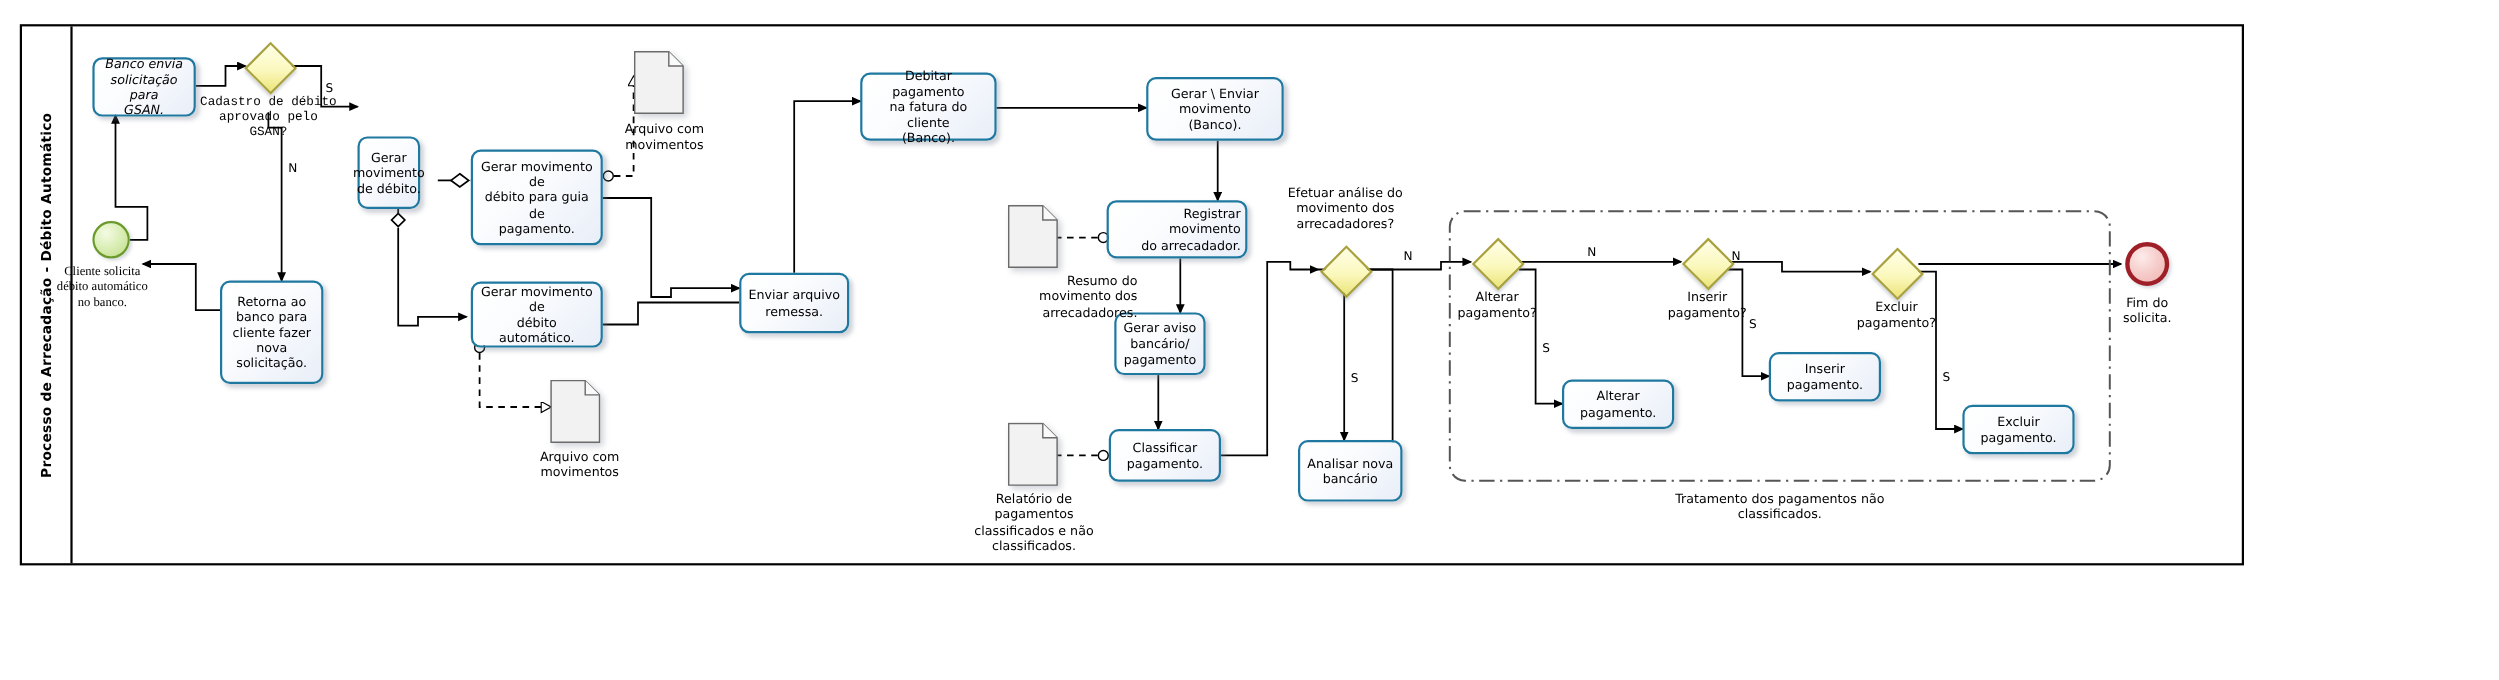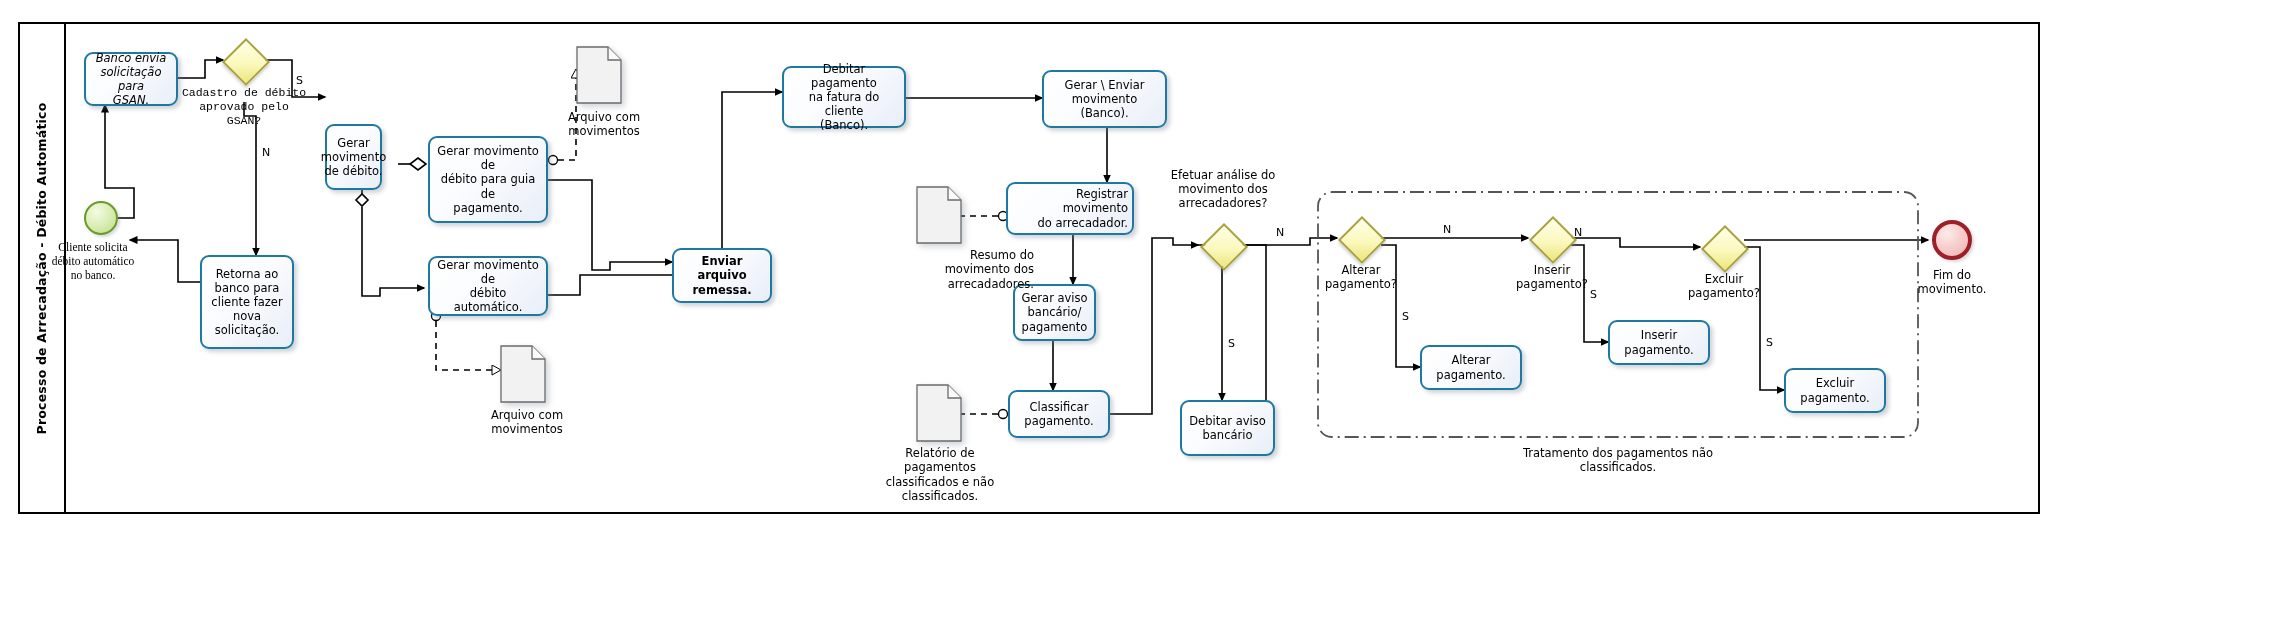--- a/index.html
+++ b/index.html
@@ -173,21 +173,21 @@
 débito para guia de
 pagamento.</span>
   </div>
 
   <div class="task" style="left:428px;top:256px;width:120px;height:60px;">
     <span style="white-space:pre-line;">Gerar movimento de
 débito automático.</span>
   </div>
 
   <div class="task" style="left:672px;top:248px;width:100px;height:55px;">
-    <span style="white-space:pre-line;font-weight:bold;">Enviar arquivo
+    <span style="white-space:pre-line;">Enviar arquivo
 remessa.</span>
   </div>
 
   <div class="task" style="left:1042px;top:70px;width:125px;height:58px;">
     <span style="white-space:pre-line;">Gerar \ Enviar
 movimento (Banco).</span>
   </div>
 
   <div class="task" style="left:782px;top:66px;width:124px;height:62px;">
     <span style="white-space:pre-line;">Debitar pagamento
@@ -205,21 +205,21 @@
 bancário/
 pagamento</span>
   </div>
 
   <div class="task" style="left:1008px;top:390px;width:102px;height:48px;">
     <span style="white-space:pre-line;">Classificar
 pagamento.</span>
   </div>
 
   <div class="task" style="left:1180px;top:400px;width:95px;height:56px;">
-    <span style="white-space:pre-line;">Debitar aviso
+    <span style="white-space:pre-line;">Analisar nova
 bancário</span>
   </div>
 
   <div class="task" style="left:1420px;top:345px;width:102px;height:45px;">
     <span style="white-space:pre-line;">Alterar
 pagamento.</span>
   </div>
 
   <div class="task" style="left:1608px;top:320px;width:102px;height:45px;">
     <span style="white-space:pre-line;">Inserir
@@ -258,21 +258,21 @@
 pagamento?</div>
 
   <div class="gw" style="left:1702px;top:226px;">
     <i></i>
   </div>
   <div class="gw-label" style="left:1675px;top:272px;width:98px;">Excluir
 pagamento?</div>
 
   <div class="ev end" style="left:1932px;top:220px;"></div>
   <div class="ev-label" style="left:1902px;top:268px;width:100px;">Fim do
-movimento.</div>
+solicita.</div>
 
   <div class="doc" style="left:576px;top:46px;">
     <svg width="46" height="58" viewBox="0 0 46 58" xmlns="http://www.w3.org/2000/svg">
       <path d="M1,1 H32 L45,14 V57 H1 Z" fill="#f2f2f2" stroke="#6b6b6b" stroke-width="1.3"></path>
       <path d="M32,1 V14 H45" fill="#fafafa" stroke="#6b6b6b" stroke-width="1.3"></path>
     </svg>
   </div>
   <div class="doc-label" style="left:552px;top:110px;width:104px;">Arquivo com
 movimentos</div>
 

